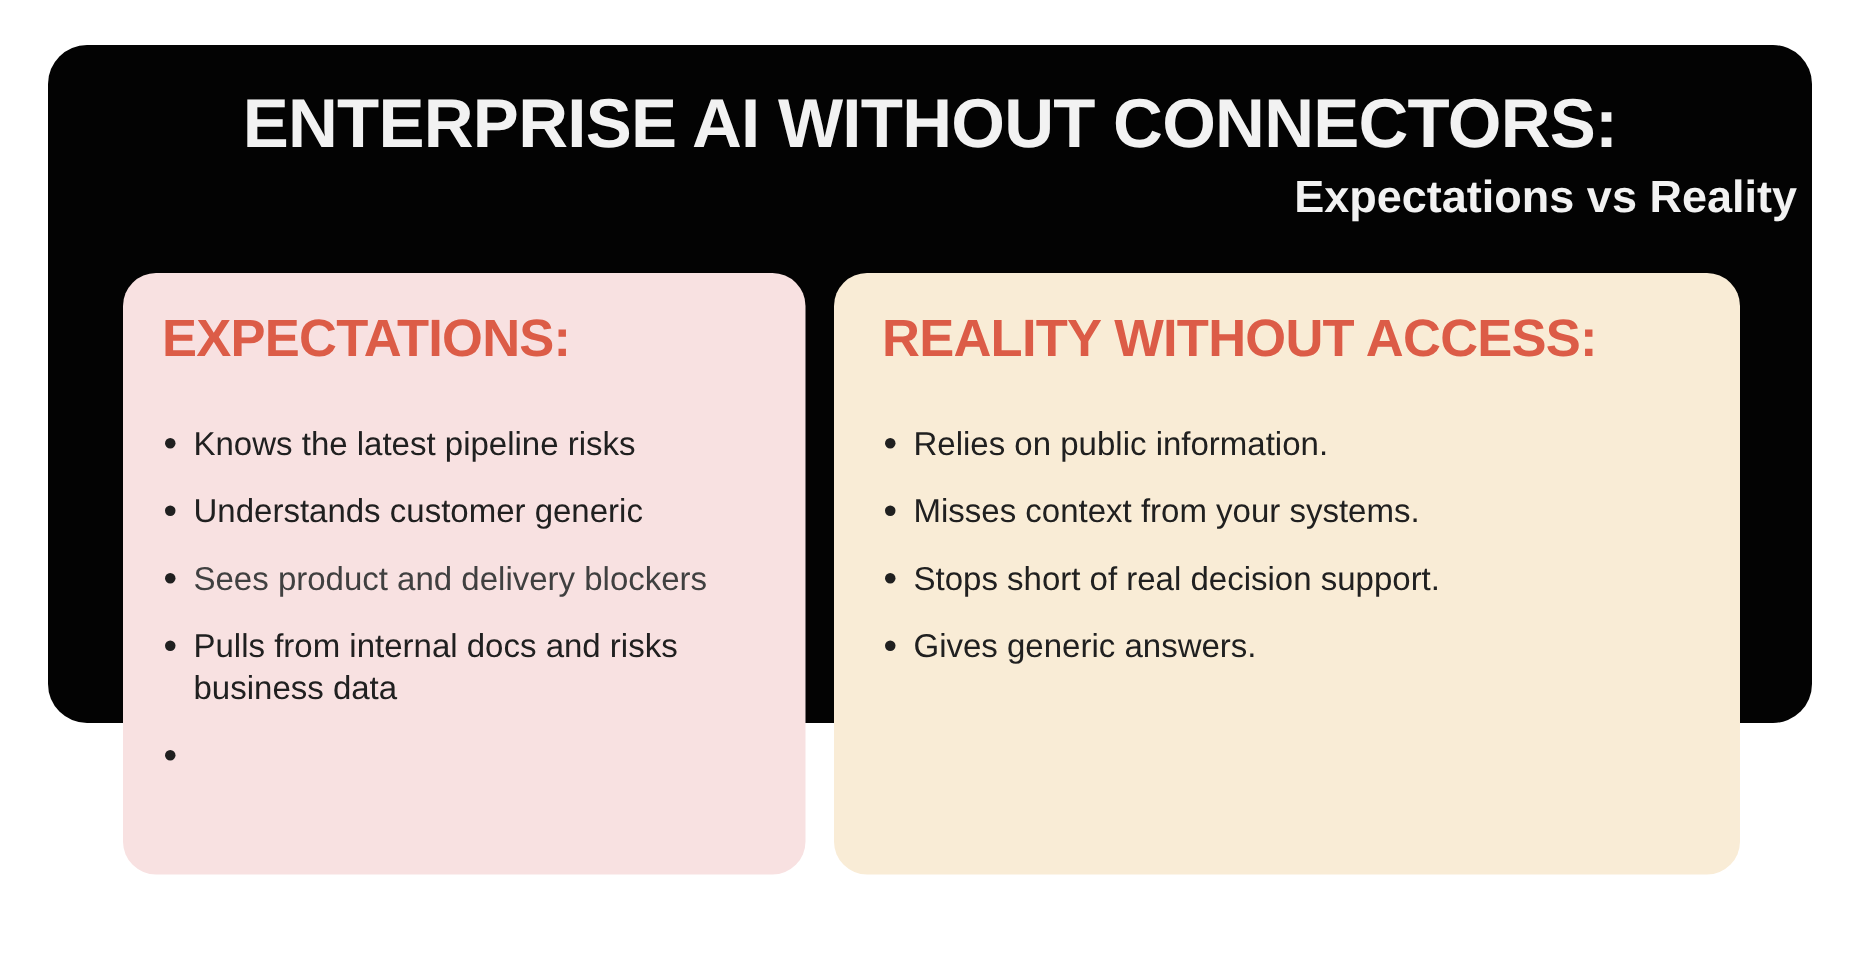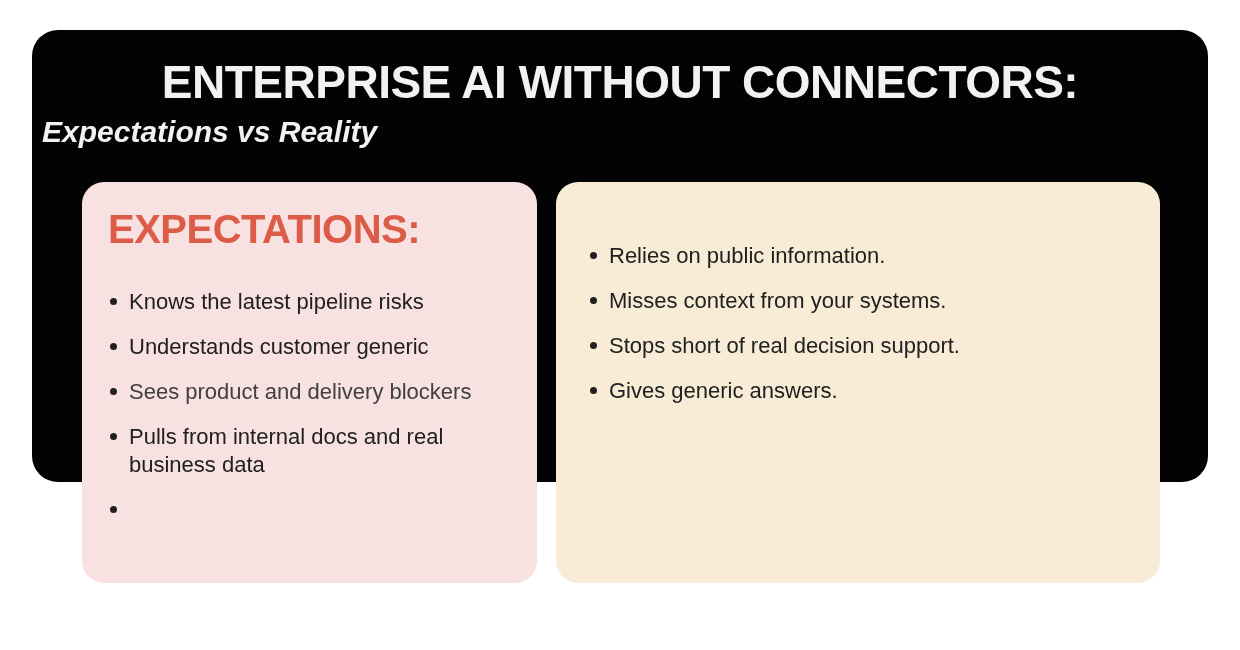--- a/index.html
+++ b/index.html
@@ -31,47 +31,46 @@
     margin: 27px 10px 0;
     text-align: center;
     font-weight: 700;
     font-size: 46px;
     line-height: 1.1;
     letter-spacing: -0.5px;
     color: #f2f2f2;
   }
   .subtitle {
     margin: 7px 10px 0;
-    text-align: left;
+    text-align: right;
     font-weight: 700;
     font-size: 30px;
     line-height: 1.1;
     color: #f2f2f2;
-    font-style: italic;
   }
   .card {
     position: absolute;
     top: 152px;
     height: 401px;
     border-radius: 22px;
   }
   .card-expectations {
     left: 50px;
     width: 455px;
     padding: 24px 30px 0 26px;
   }
   .card-reality {
     left: 524px;
     width: 604px;
     padding: 24px 30px 0 32px;
   }
   .card-heading {
     margin: 0;
     font-weight: 700;
-    font-size: 40px;
+    font-size: 35px;
     line-height: 1.15;
     letter-spacing: -0.5px;
   }
   .bullet-list {
     list-style: none;
     margin: 36px 0 0;
     padding: 0;
     display: flex;
     flex-direction: column;
     gap: 17px;
@@ -112,29 +111,30 @@
           <li>
             <span class="dot" style="background: rgb(32, 32, 32);"></span>
             <span style="color: rgb(32, 32, 32);">Understands customer generic</span>
           </li>
           <li>
             <span class="dot" style="background: rgb(32, 32, 32);"></span>
             <span style="color: #404040; text-align: center;">Sees product and delivery blockers</span>
           </li>
           <li>
             <span class="dot" style="background: rgb(32, 32, 32);"></span>
-            <span style="color: rgb(32, 32, 32);">Pulls from internal docs and real business data</span>
+            <span style="color: rgb(32, 32, 32);">Pulls from internal docs and risks business data</span>
           </li>
           <li>
             <span class="dot" style="background: rgb(32, 32, 32);"></span>
           </li>
         </ul>
     </section>
 
     <section class="card card-reality" style="background: rgb(249, 236, 214);">
+      <h3 class="card-heading" style="color: rgb(220, 92, 71);">REALITY WITHOUT ACCESS:</h3>
       <ul class="bullet-list">
           <li>
             <span class="dot" style="background: rgb(32, 32, 32);"></span>
             <span style="color: rgb(32, 32, 32);">Relies on public information.</span>
           </li>
           <li>
             <span class="dot" style="background: rgb(32, 32, 32);"></span>
             <span style="color: rgb(32, 32, 32);">Misses context from your systems.</span>
           </li>
           <li>

